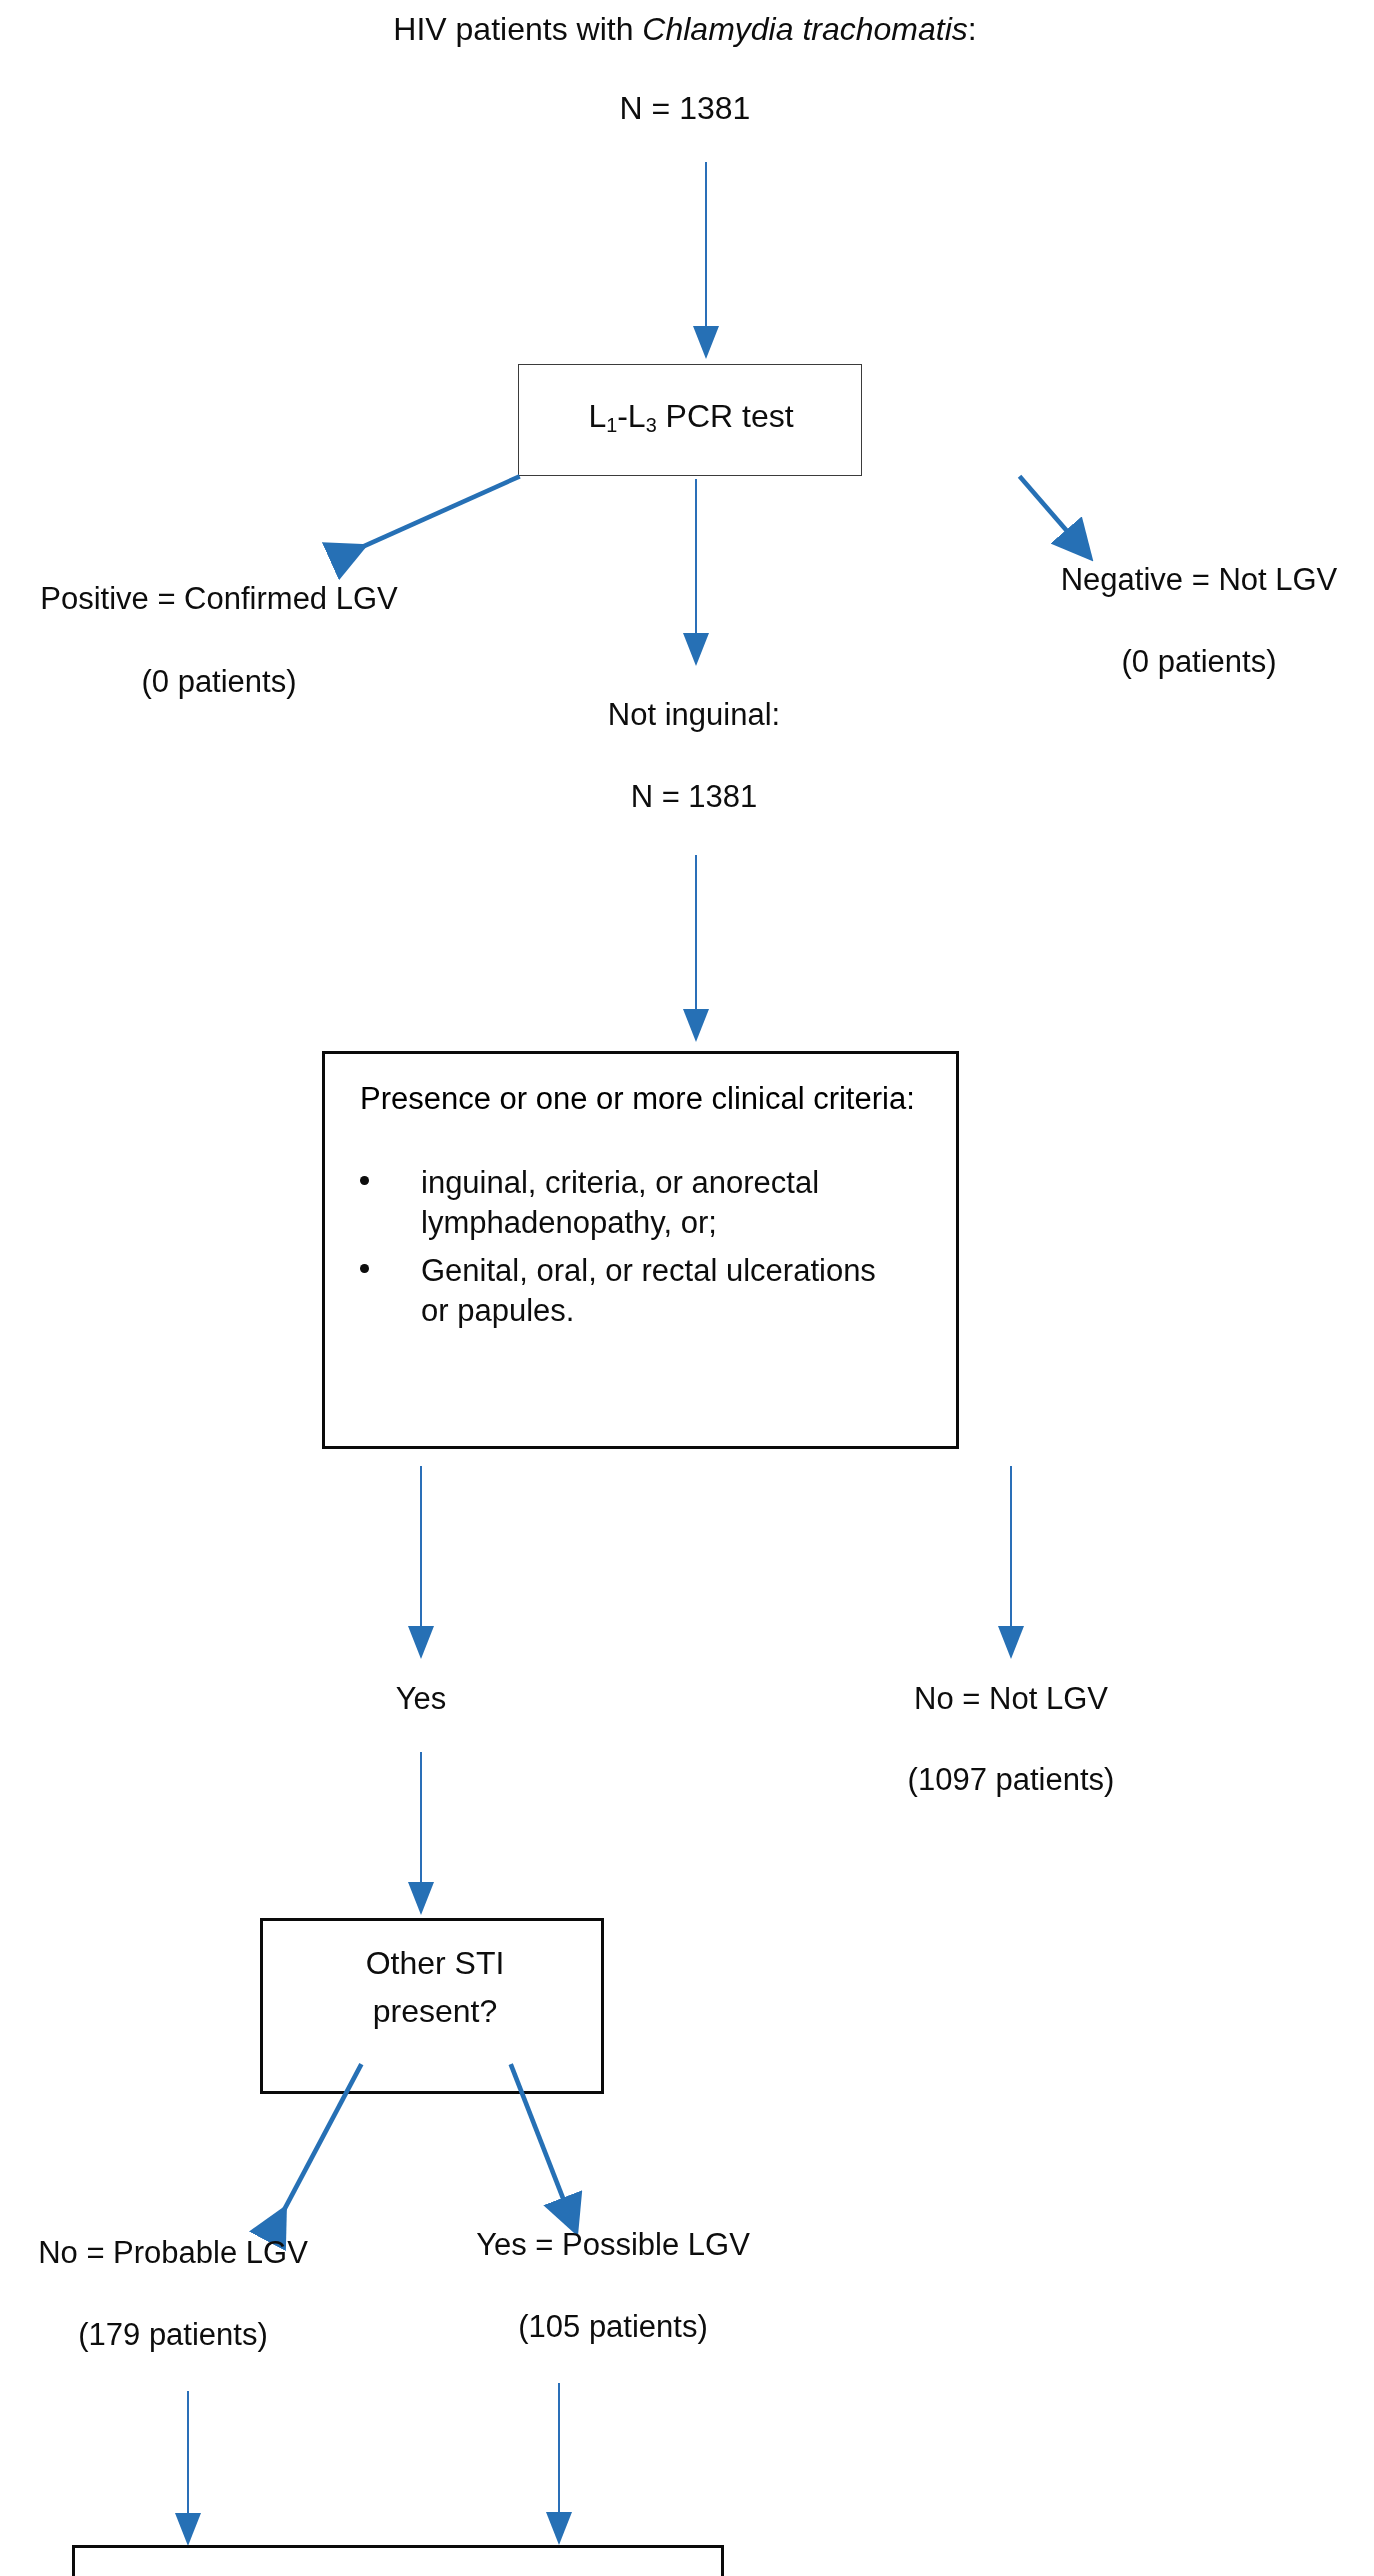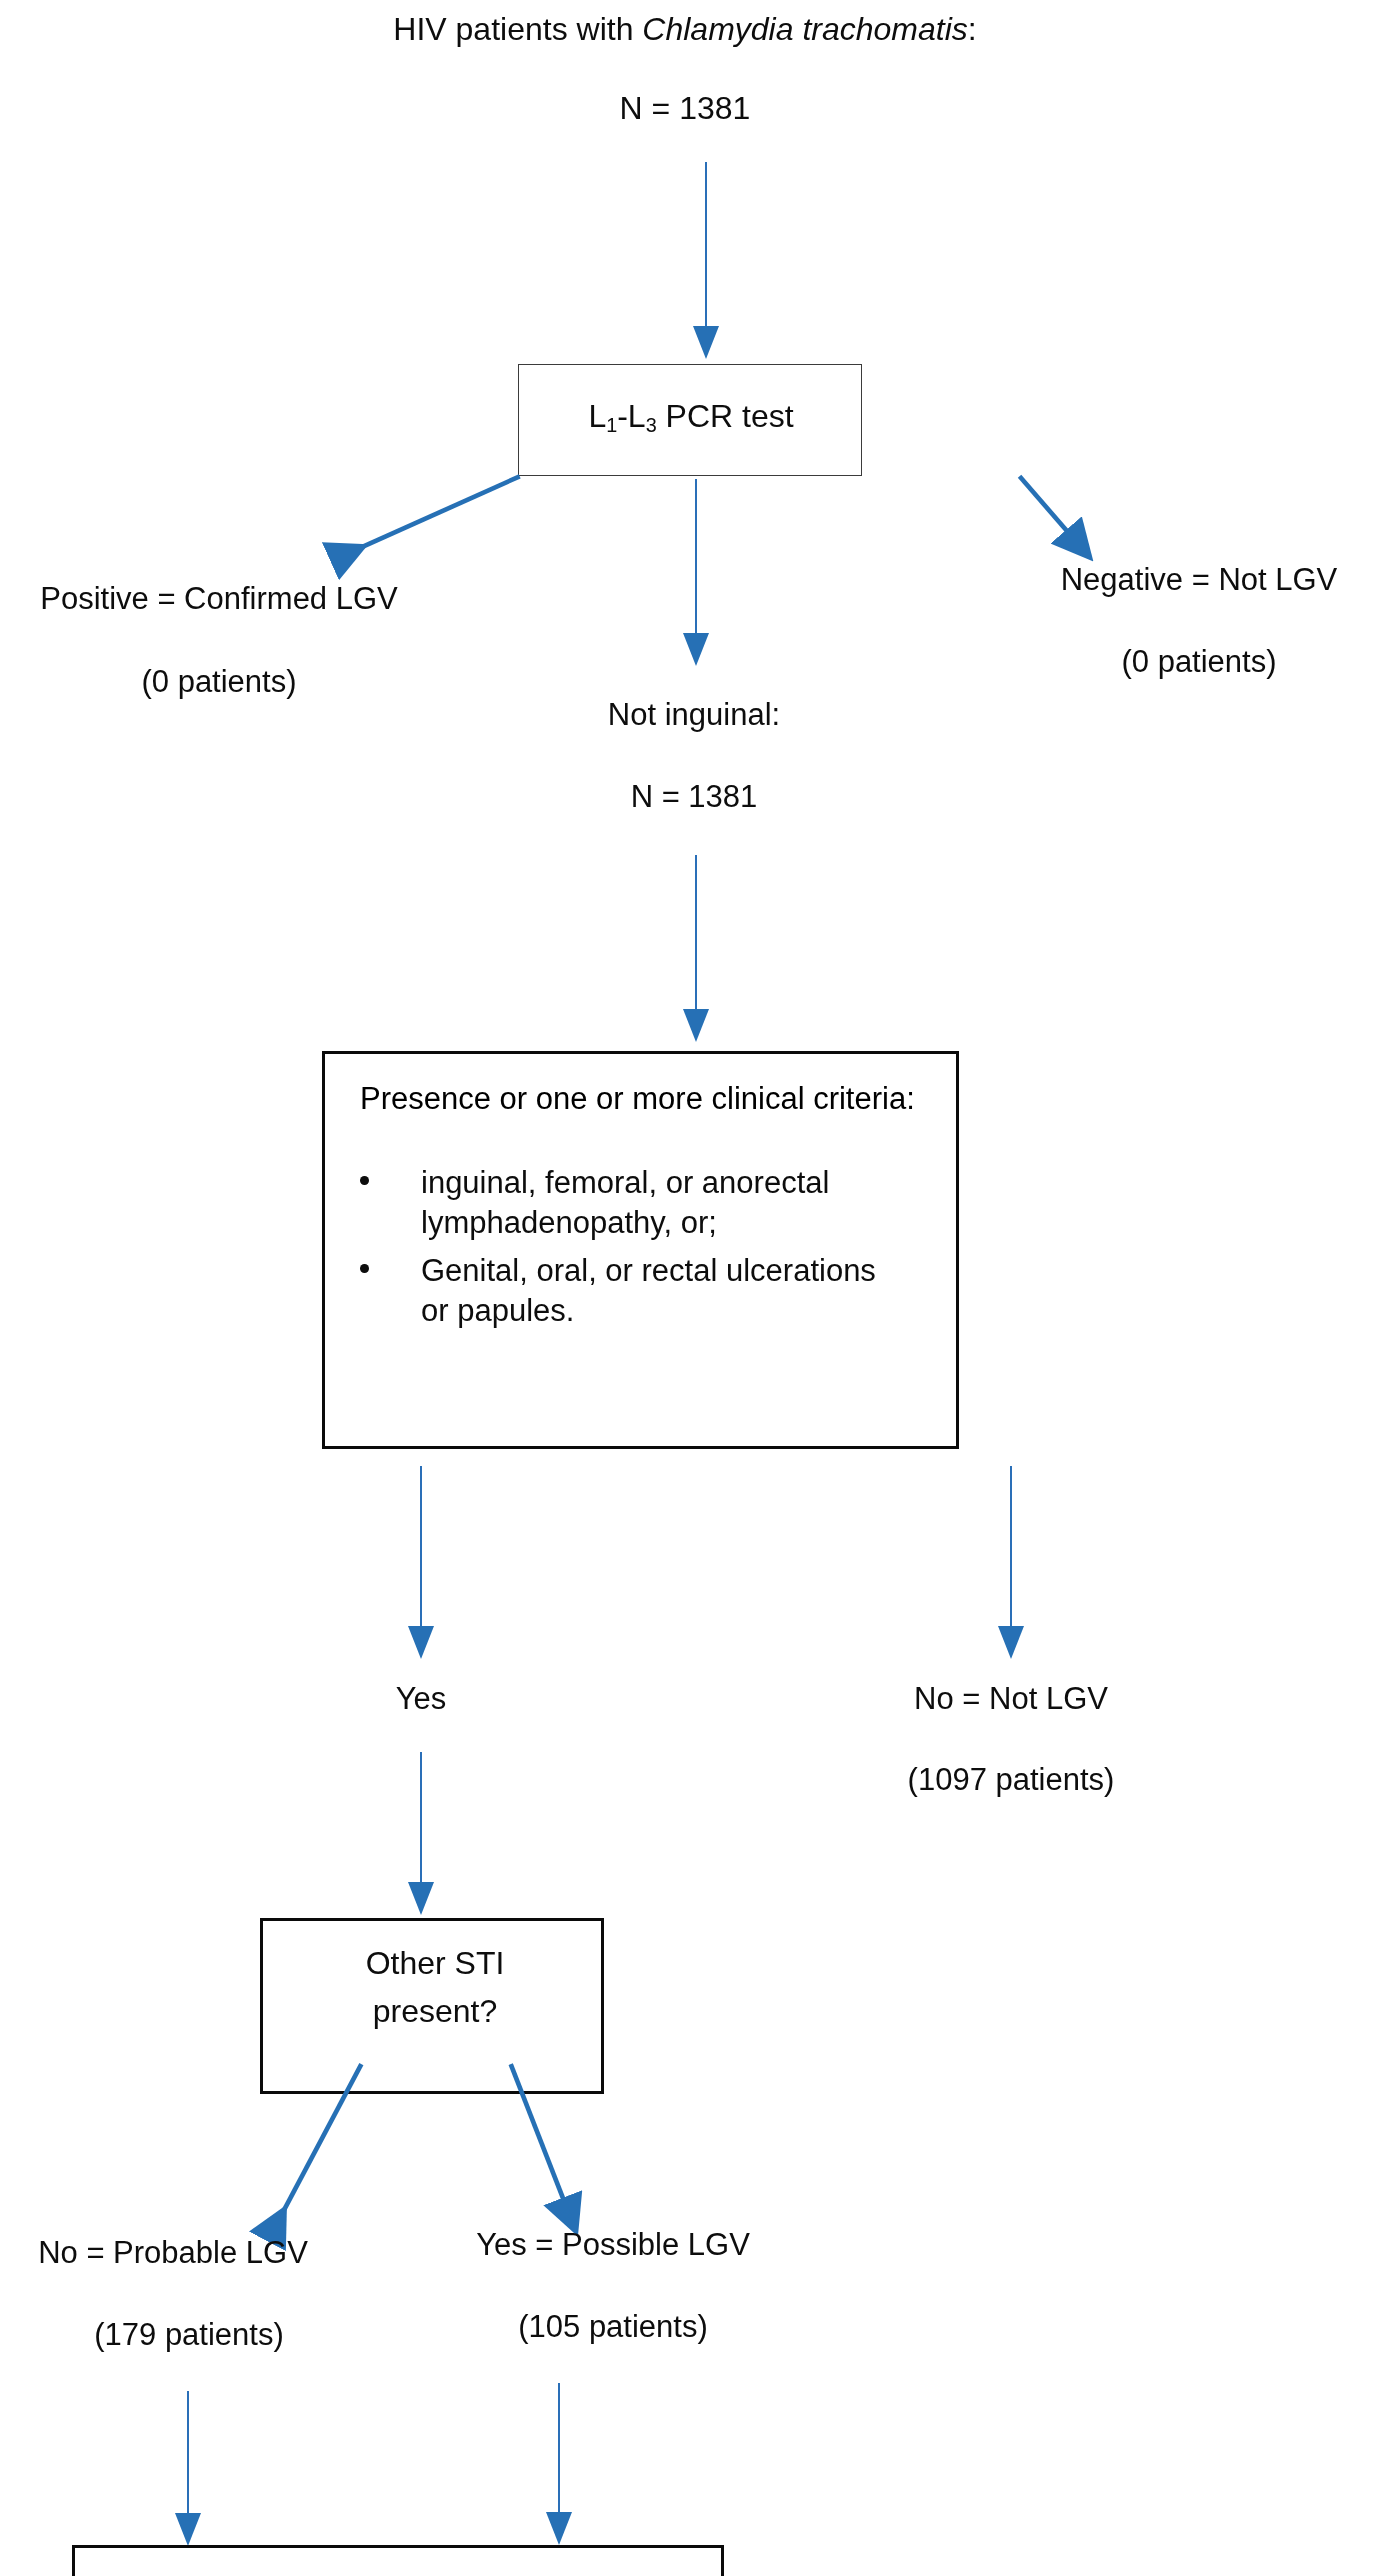--- a/index.html
+++ b/index.html
@@ -151,21 +151,21 @@
     <div class="shaft" style="height:155px;"></div>
     <div class="head" style="top:154px;"></div>
   </div>
 
   <div class="rect thick" style="left:322px; top:1051px; width:637px; height:398px;">
     <div class="crit-title" style="left:35px; top:27px;">Presence or one or more clinical criteria:</div>
 
     <div class="bullets" style="left:35px; top:109px; width:670px;">
       <div class="bullet-row">
         <span class="bullet-dot"></span>
-        <span class="bullet-text" style="max-width:453px;">inguinal, femoral, or anorectal lymphadenopathy, or;</span>
+        <span class="bullet-text" style="max-width:453px;">inguinal, criteria, or anorectal lymphadenopathy, or;</span>
       </div>
       <div class="bullet-row">
         <span class="bullet-dot"></span>
         <span class="bullet-text" style="max-width:464px;">Genital, oral, or rectal ulcerations or papules.</span>
       </div>
     </div>
   </div>
 
   <div class="arrow-v thin" style="left:421px; top:1466px; height:196px;">
     <div class="shaft" style="height:161px;"></div>
@@ -204,21 +204,21 @@
   <svg class="arrow-d" style="left:495px; top:2058px; width:155px; height:206px;" viewBox="0 0 300 400">
     <defs>
       <marker id="ah-dr" markerWidth="9" markerHeight="9" refX="7" refY="4.5" orient="auto" markerUnits="strokeWidth">
         <path d="M0,0 L9,4.5 L0,9 z" fill="#2670b5"></path>
       </marker>
     </defs>
     <line x1="30" y1="12" x2="154" y2="330" stroke="#2670b5" stroke-width="9" marker-end="url(#ah-dr)"></line>
   </svg>
 
   <div class="txt c f-label" style="left:173px; top:2235px;">No = Probable LGV</div>
-  <div class="txt c f-label" style="left:173px; top:2317px;margin-left:16px;">(179 patients)</div>
+  <div class="txt c f-label" style="left:173px; top:2317px;">(179 patients)</div>
 
   <div class="txt c f-label" style="left:613px; top:2227px;">Yes = Possible LGV</div>
   <div class="txt c f-label" style="left:613px; top:2309px;">(105 patients)</div>
 
   <div class="arrow-v thin" style="left:188px; top:2391px; height:157px;">
     <div class="shaft" style="height:123px;"></div>
     <div class="head" style="top:122px;"></div>
   </div>
 
   <div class="arrow-v thin" style="left:559px; top:2383px; height:165px;">

